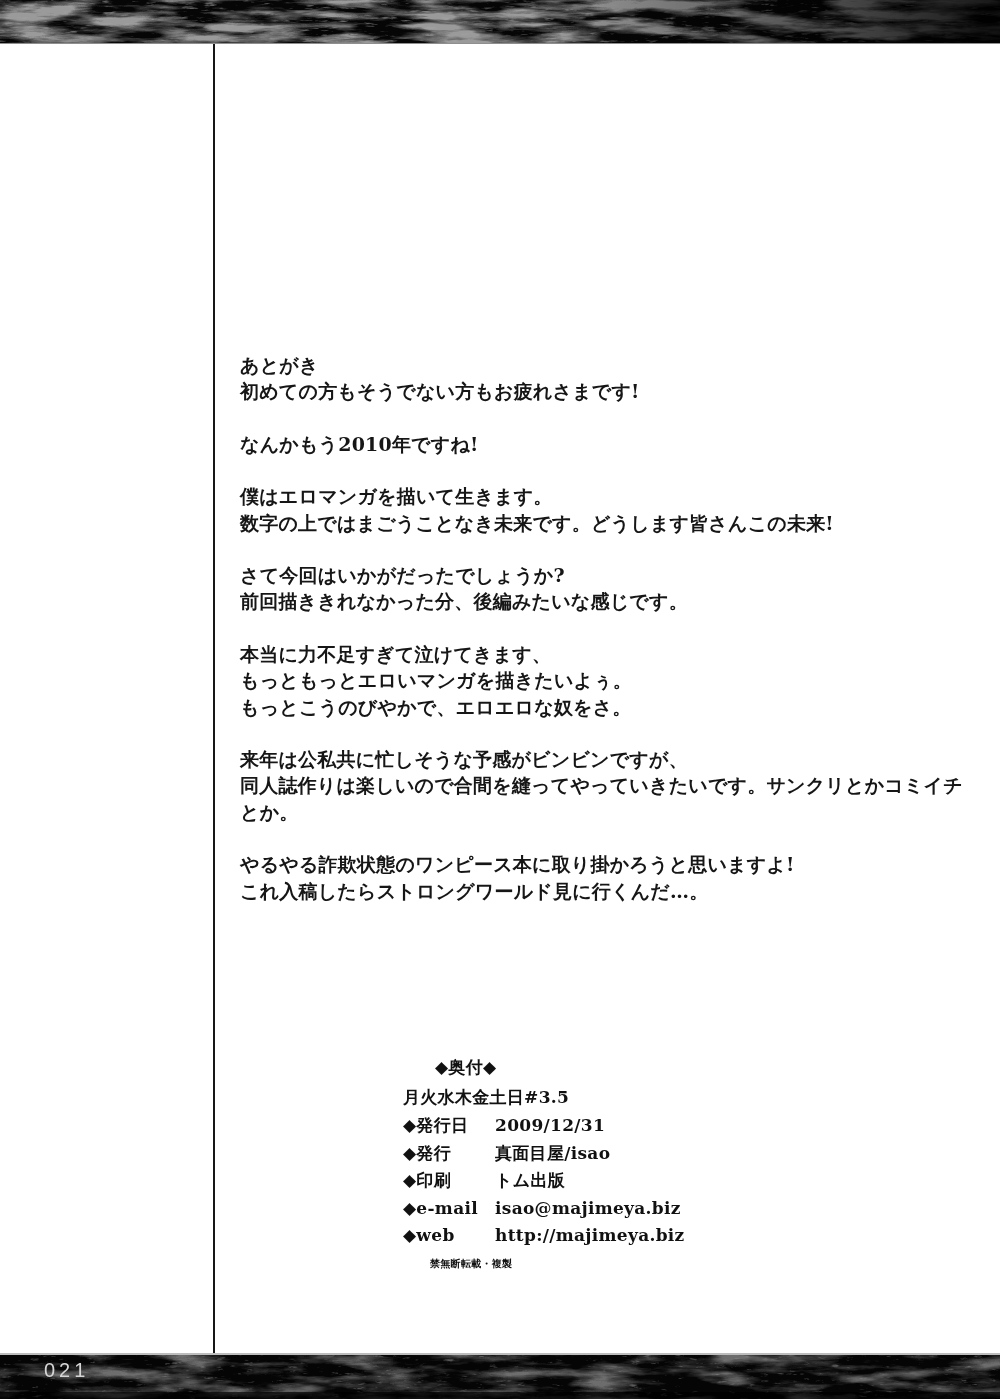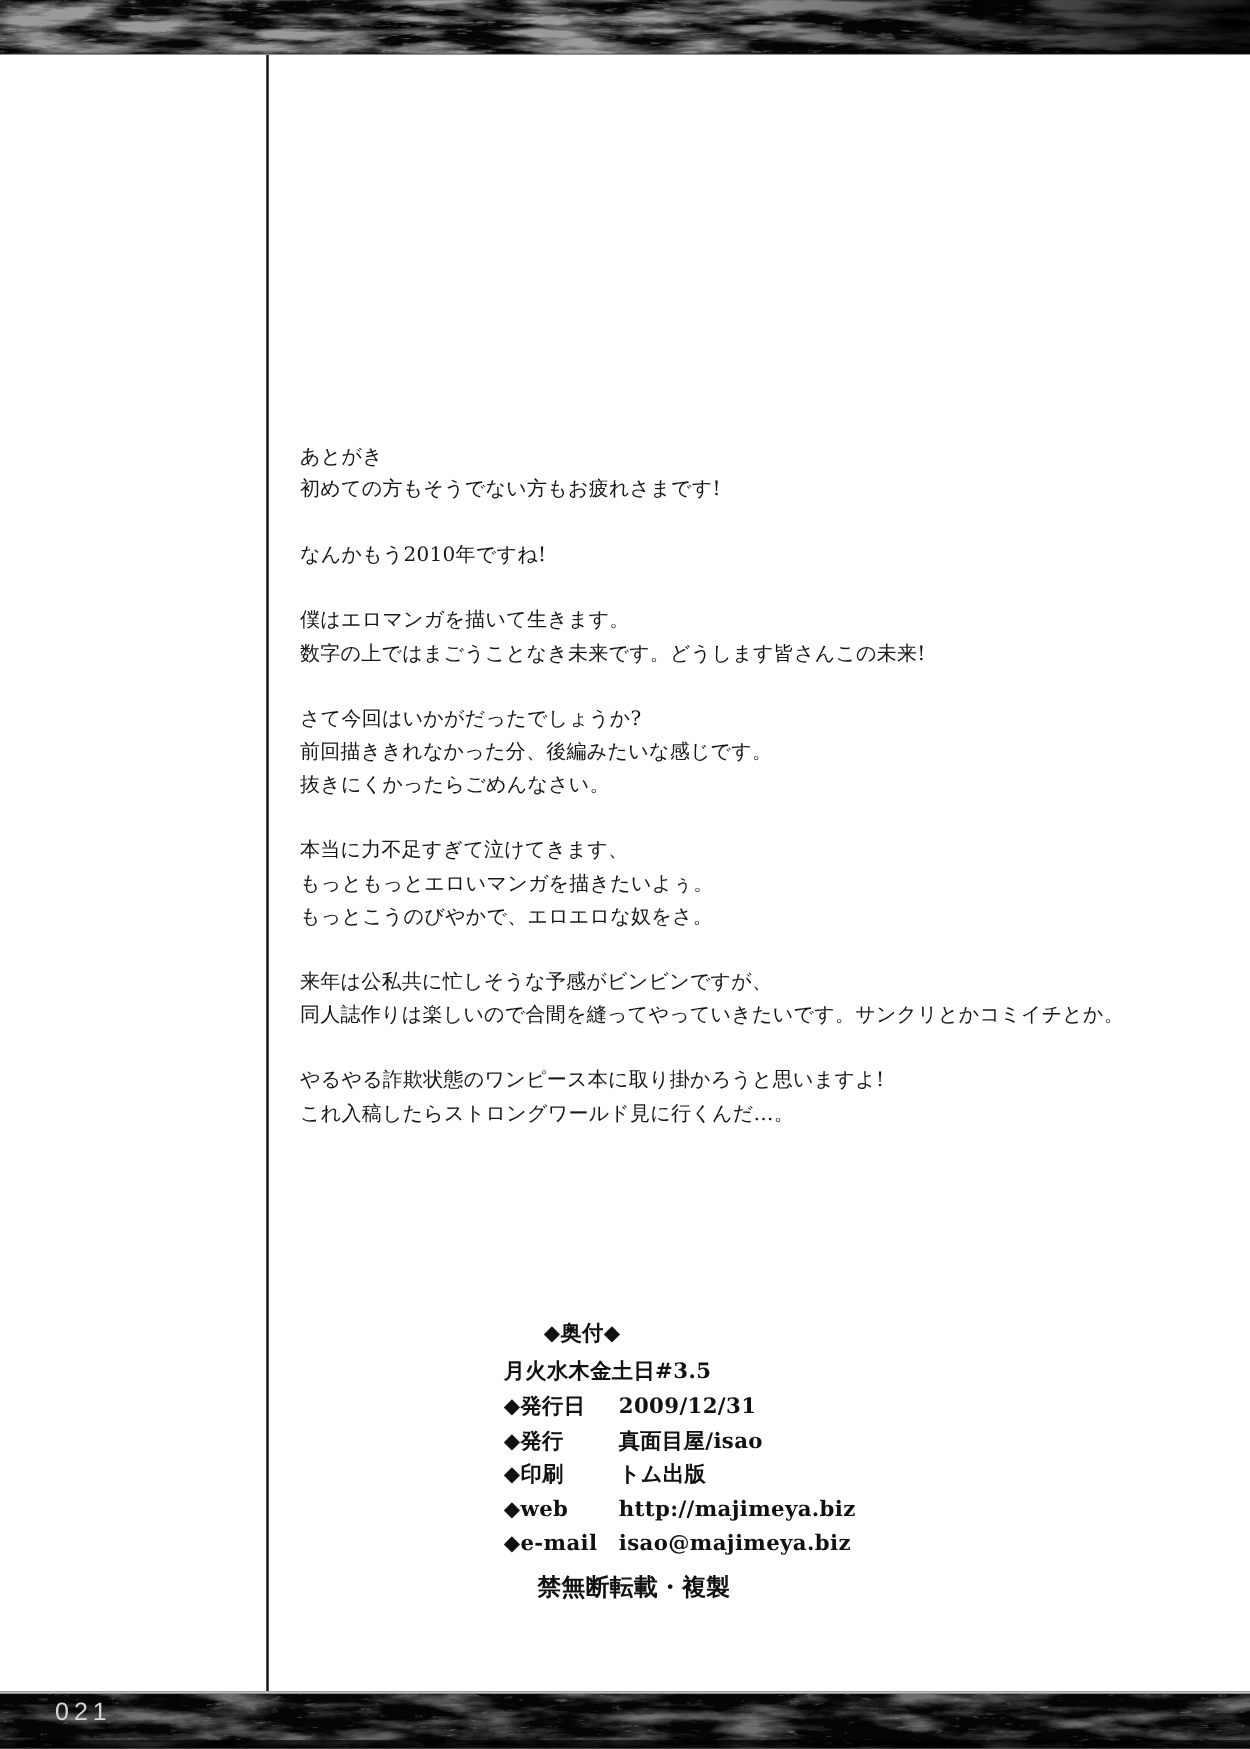--- a/index.html
+++ b/index.html
@@ -16,37 +16,37 @@
   .band svg { display: block; }
 
   .vline {
     position: absolute; left: 213px; top: 44px;
     width: 2px; height: 1309px;
     background: #161616;
   }
 
   .afterword {
     position: absolute; left: 240px; top: 326px; width: 730px;
-    font-size: 16px; font-weight: normal; color: #161616;
+    font-size: 19px; font-weight: bold; color: #161616;
     line-height: 26.4px;
     letter-spacing: 0.2px;
   }
   .afterword p { margin: 0 0 26px 0; }
   .afterword p.wide { margin-top: 26px; }
 
   .colophon {
     position: absolute; left: 403px; top: 1052px;
     font-size: 17px; font-weight: bold; color: #111111;
     letter-spacing: 0.3px;
   }
   .colophon-header { line-height: 30px; margin-left: 32px; }
   .colophon-title  { line-height: 30px; }
   .colophon-row { display: flex; line-height: 27.5px; align-items: center; }
   .colophon-row .lbl { width: 92px; flex: 0 0 92px; }
-  .colophon-notice { margin-top: 7px; margin-left: 27px; font-size: 19px; }
+  .colophon-notice { margin-top: 7px; margin-left: 27px; font-size: 10px; }
 
   .page-num {
     position: absolute; left: 44px; top: 1359px; z-index: 3;
     font-family: "Liberation Sans", sans-serif;
     font-size: 20px; font-weight: normal;
     letter-spacing: 4px;
     color: #d6d6d6;
   }
 </style>
 </head>
@@ -90,21 +90,20 @@
   <p></p>
   <p>
     </p>
     <div>僕はエロマンガを描いて生きます。</div>
     <div>数字の上ではまごうことなき未来です。どうします皆さんこの未来!</div>
   <p></p>
   <p class="wide">
     </p>
     <div>さて今回はいかがだったでしょうか?</div>
     <div>前回描ききれなかった分、後編みたいな感じです。</div>
-    <div>抜きにくかったらごめんなさい。</div>
   <p></p>
   <p>
     </p>
     <div>本当に力不足すぎて泣けてきます、</div>
     <div>もっともっとエロいマンガを描きたいよぅ。</div>
     <div>もっとこうのびやかで、エロエロな奴をさ。</div>
   <p></p>
   <p class="wide">
     </p>
     <div>来年は公私共に忙しそうな予感がビンビンですが、</div>
@@ -127,26 +126,26 @@
   </div>
   <div class="colophon-row">
     <span class="lbl">◆発行</span>
     <span class="val">真面目屋/isao</span>
   </div>
   <div class="colophon-row">
     <span class="lbl">◆印刷</span>
     <span class="val">トム出版</span>
   </div>
   <div class="colophon-row">
+    <span class="lbl">◆e-mail</span>
+    <span class="val">isao@majimeya.biz</span>
+  </div>
+  <div class="colophon-row">
     <span class="lbl">◆web</span>
     <span class="val">http://majimeya.biz</span>
-  </div>
-  <div class="colophon-row">
-    <span class="lbl">◆e-mail</span>
-    <span class="val">isao@majimeya.biz</span>
   </div>
 
   <div class="colophon-notice">禁無断転載・複製</div>
 </div>
 
 <div class="band band-bottom">
   <svg width="1000" height="44" xmlns="http://www.w3.org/2000/svg">
     <defs>
       <filter id="gb-a" x="-5%" y="-20%" width="110%" height="140%">
         <feTurbulence type="fractalNoise" baseFrequency="0.014 0.07" numOctaves="5" seed="41" result="n2"></feTurbulence>

